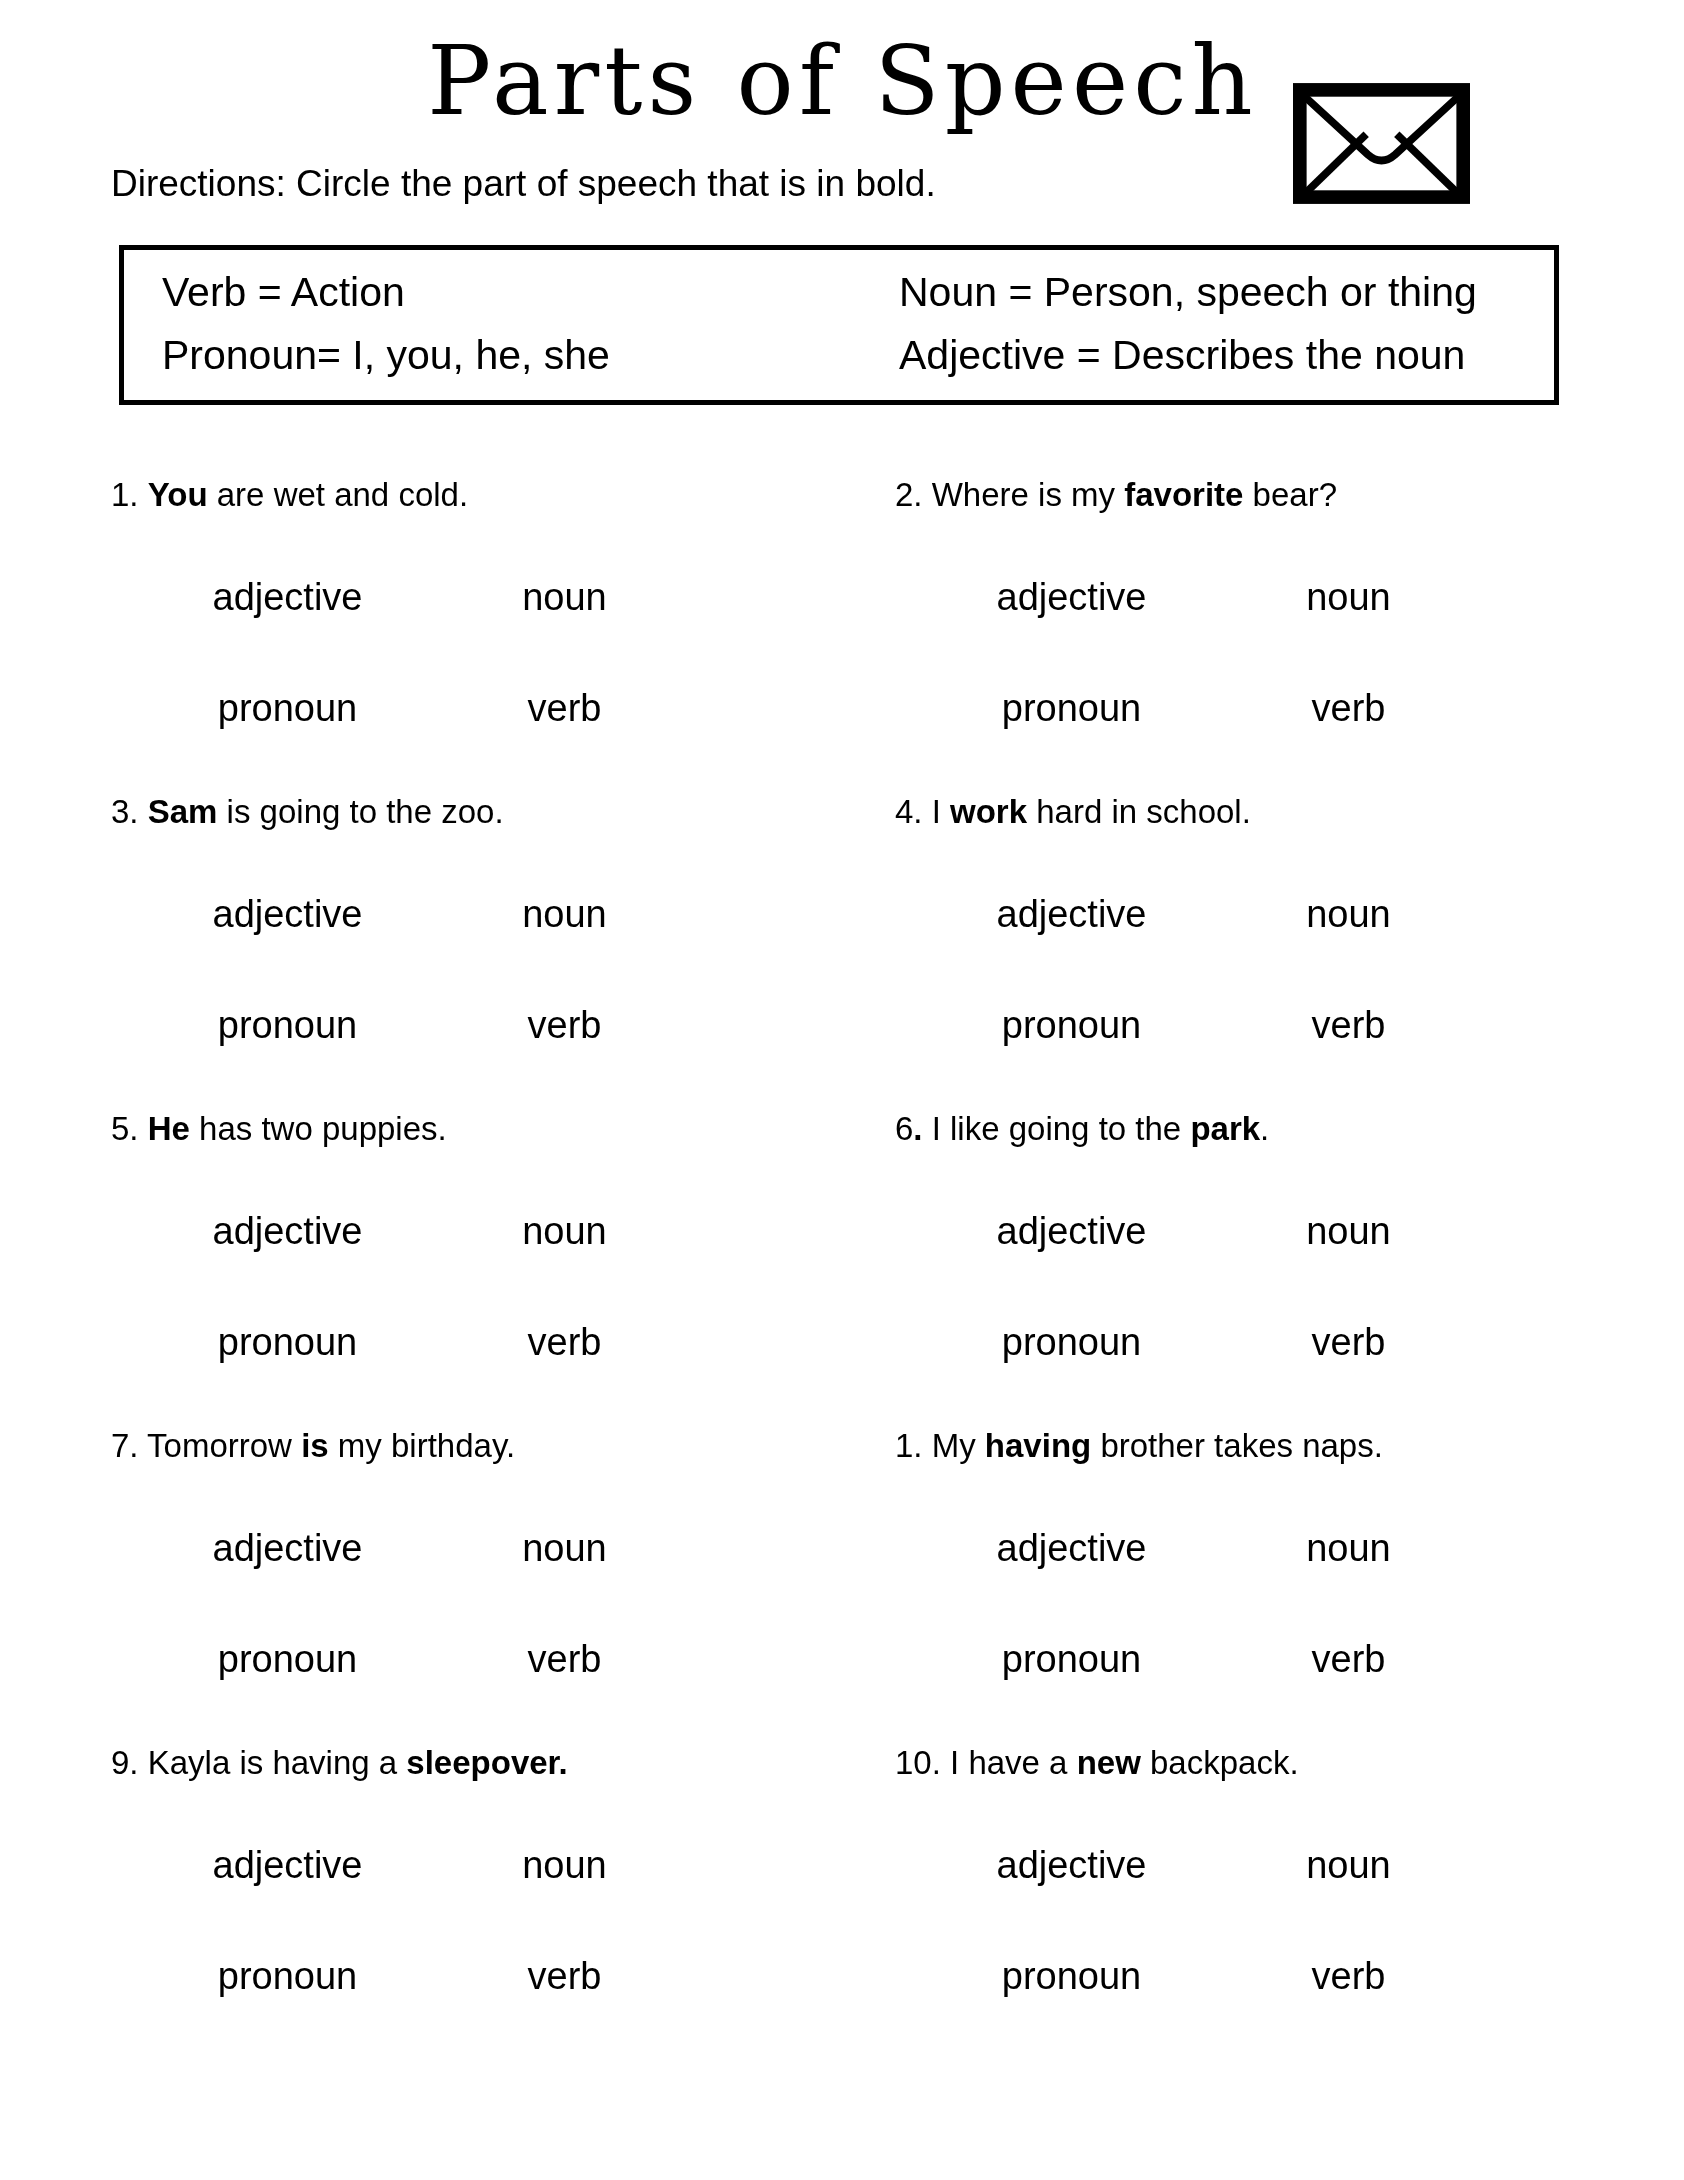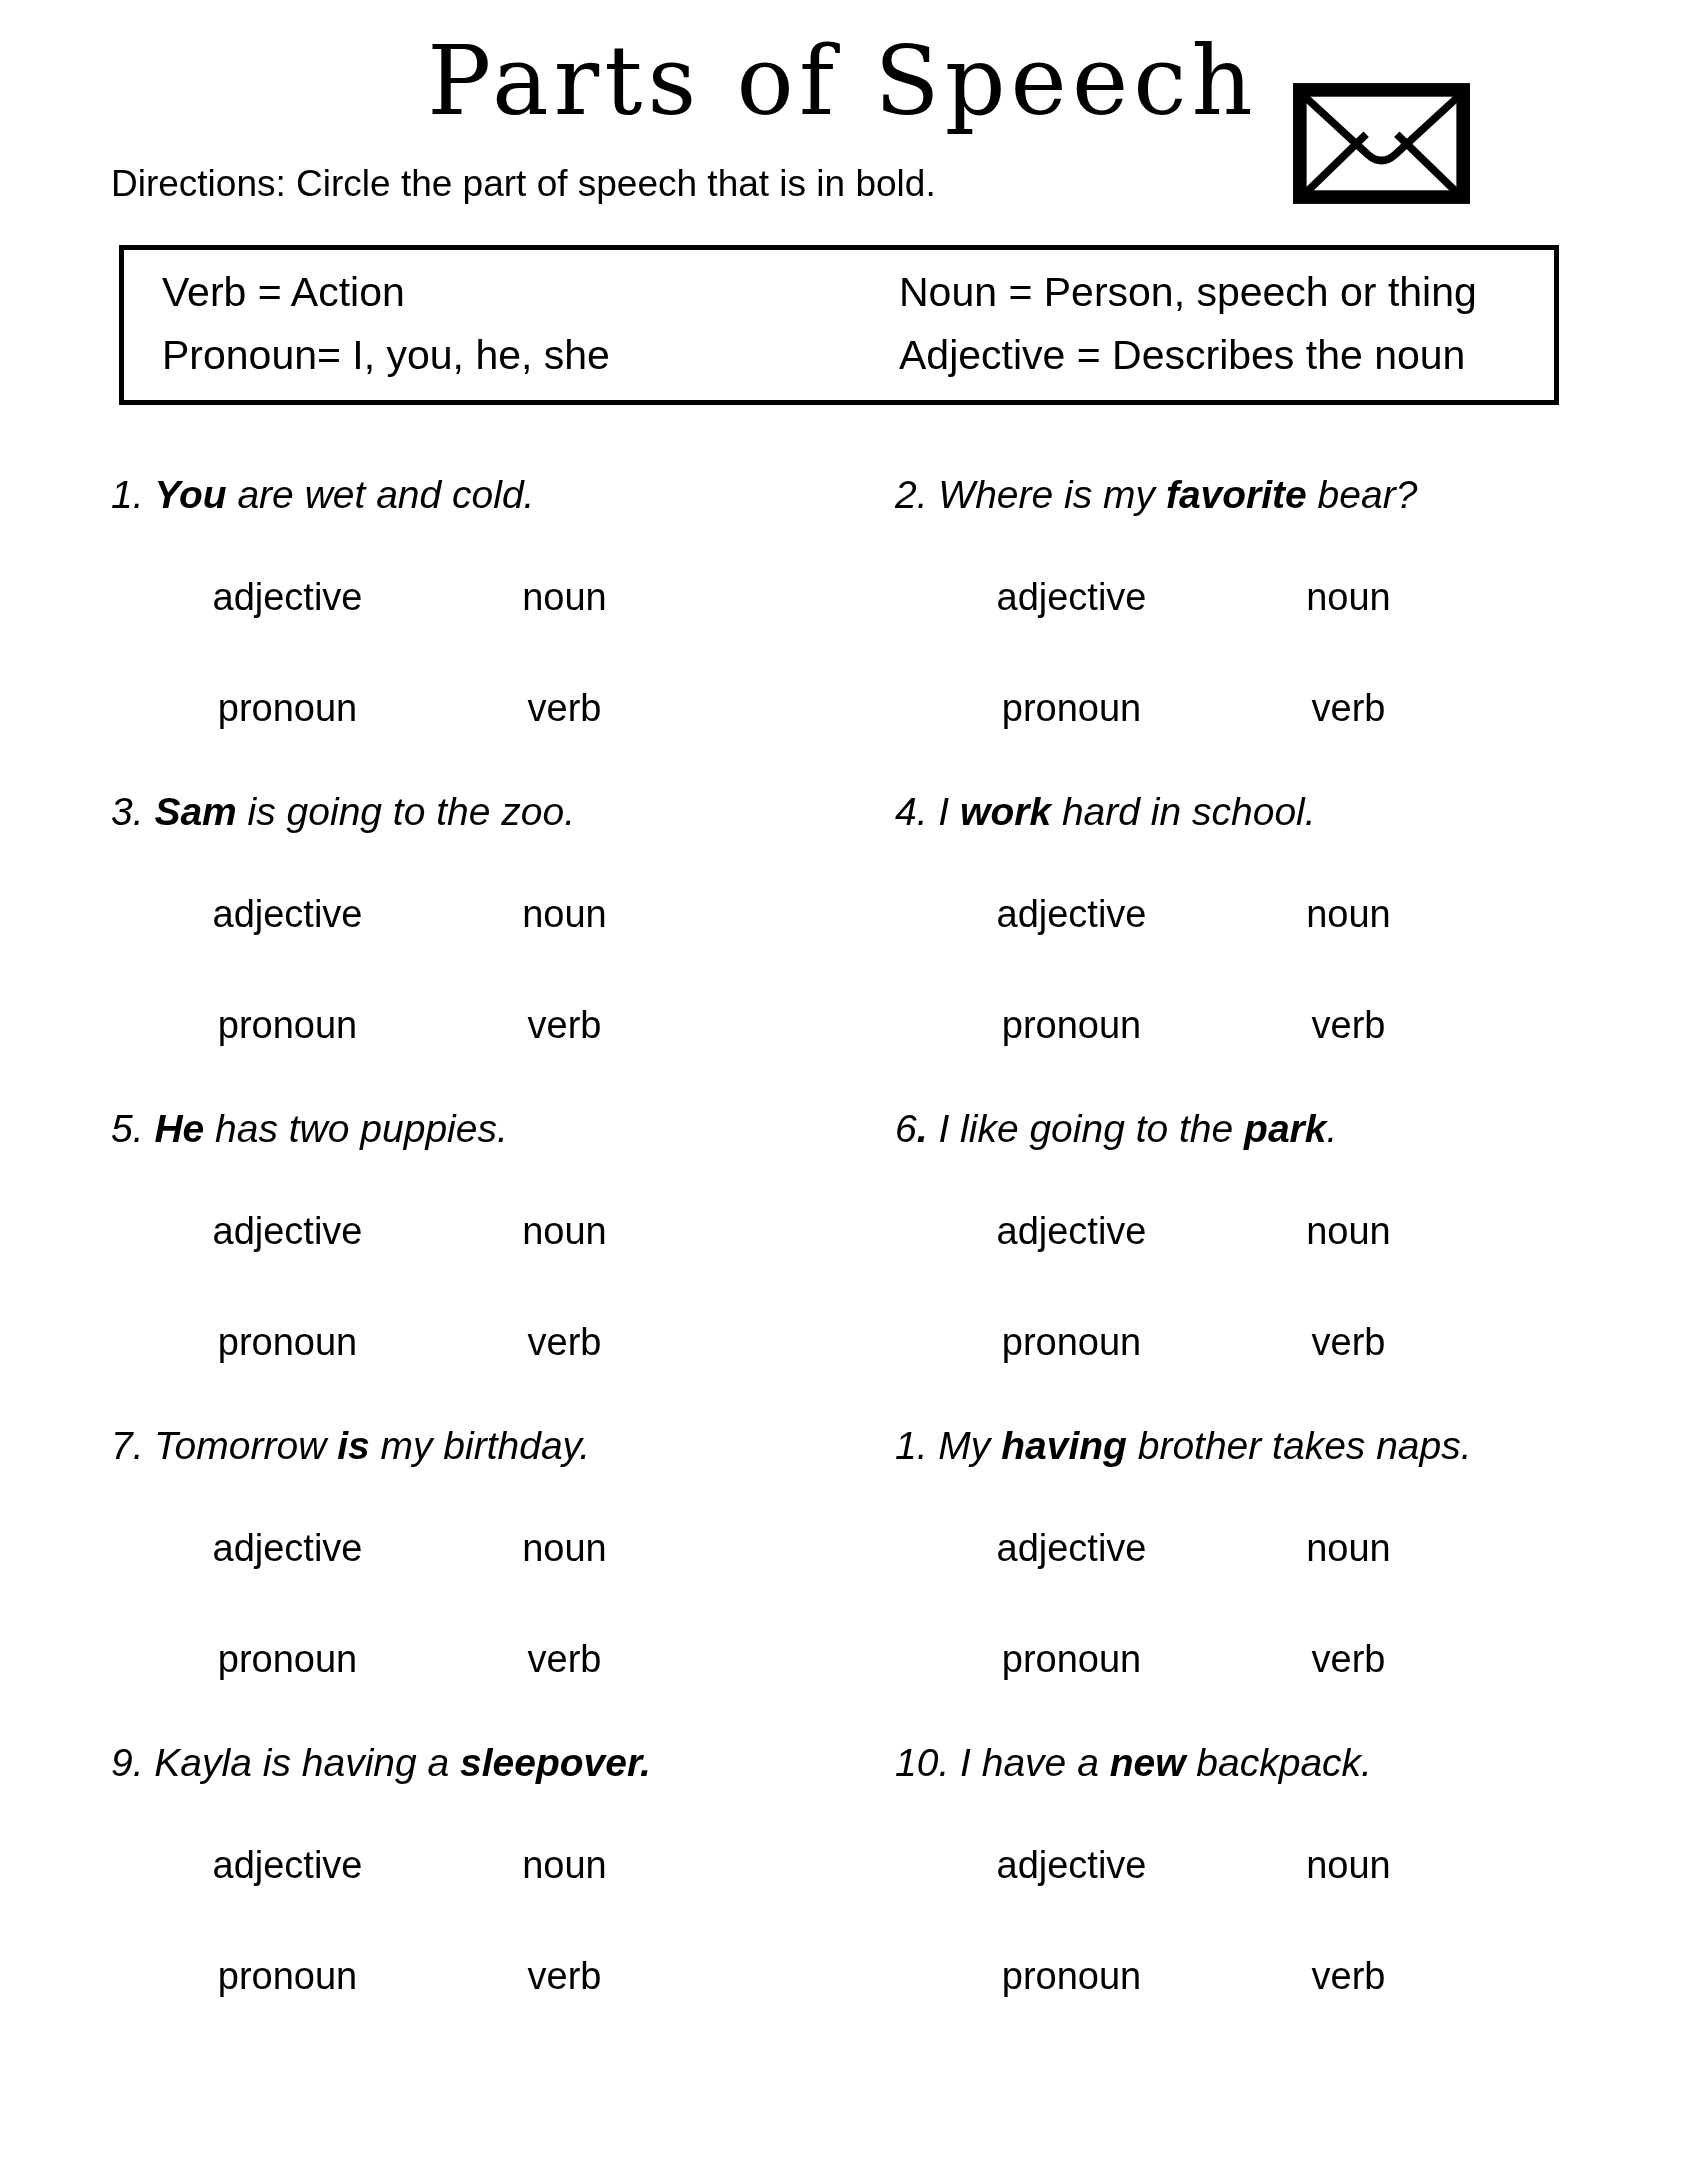--- a/index.html
+++ b/index.html
@@ -42,24 +42,23 @@
     font-size:41px;
     line-height:1.15;
   }
   .questions{
     padding:66px 0 0 111px;
     display:grid;
     grid-template-columns:784px auto;
   }
   .question{margin-bottom:58px;}
   .sentence{
-    font-size:39px;
+    font-size:33px;
     line-height:48px;
     margin:0 0 56px 0;
-    font-style:italic;
   }
   .bold{font-weight:700;}
   .options{
     margin-left:38px;
     display:grid;
     grid-template-columns:277px 277px;
     row-gap:67px;
     font-size:38px;
   }
   .option{

